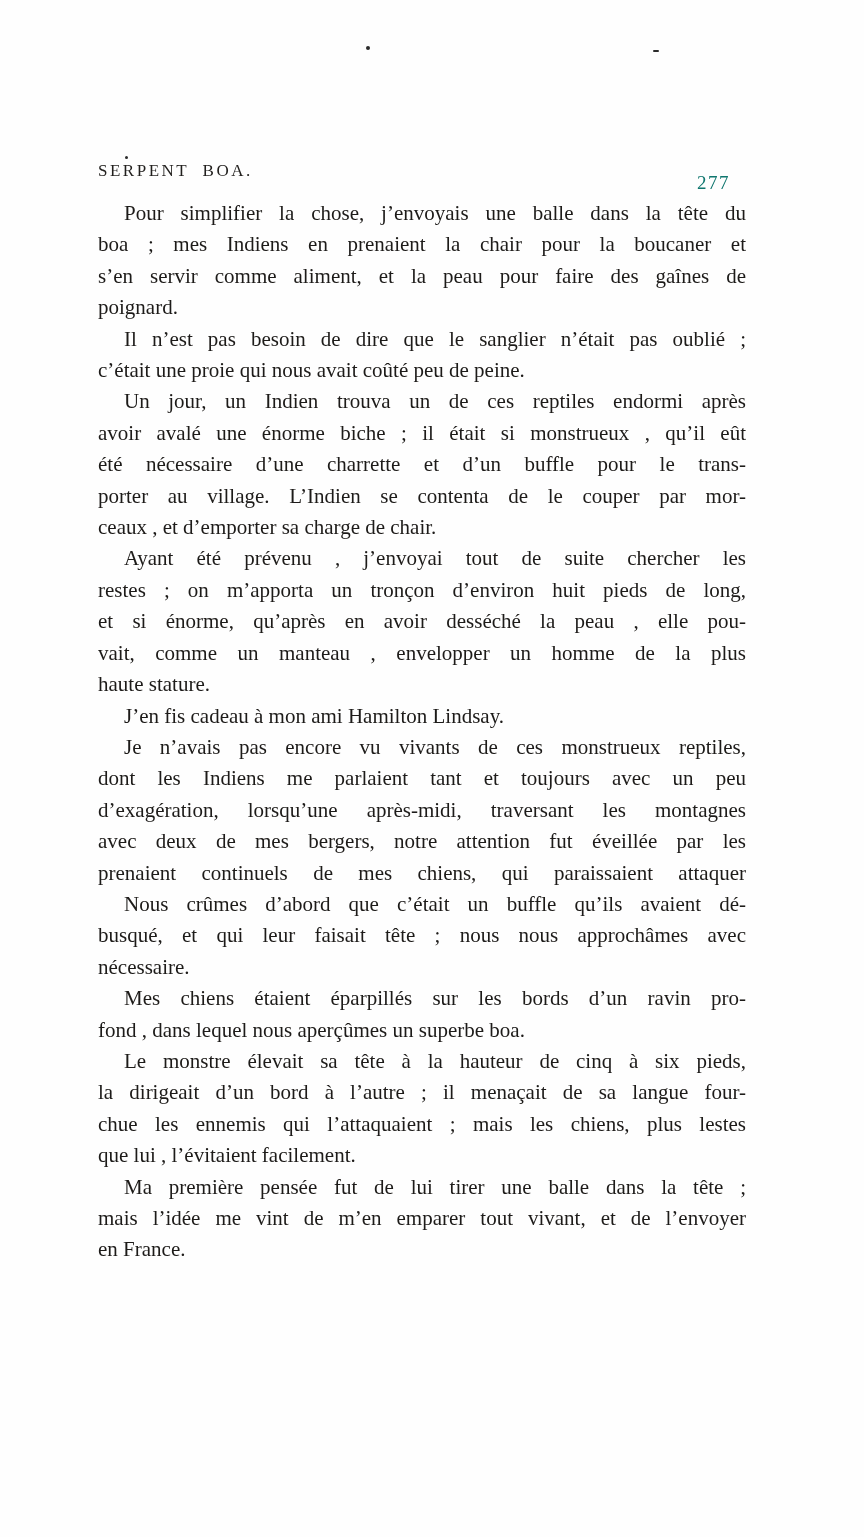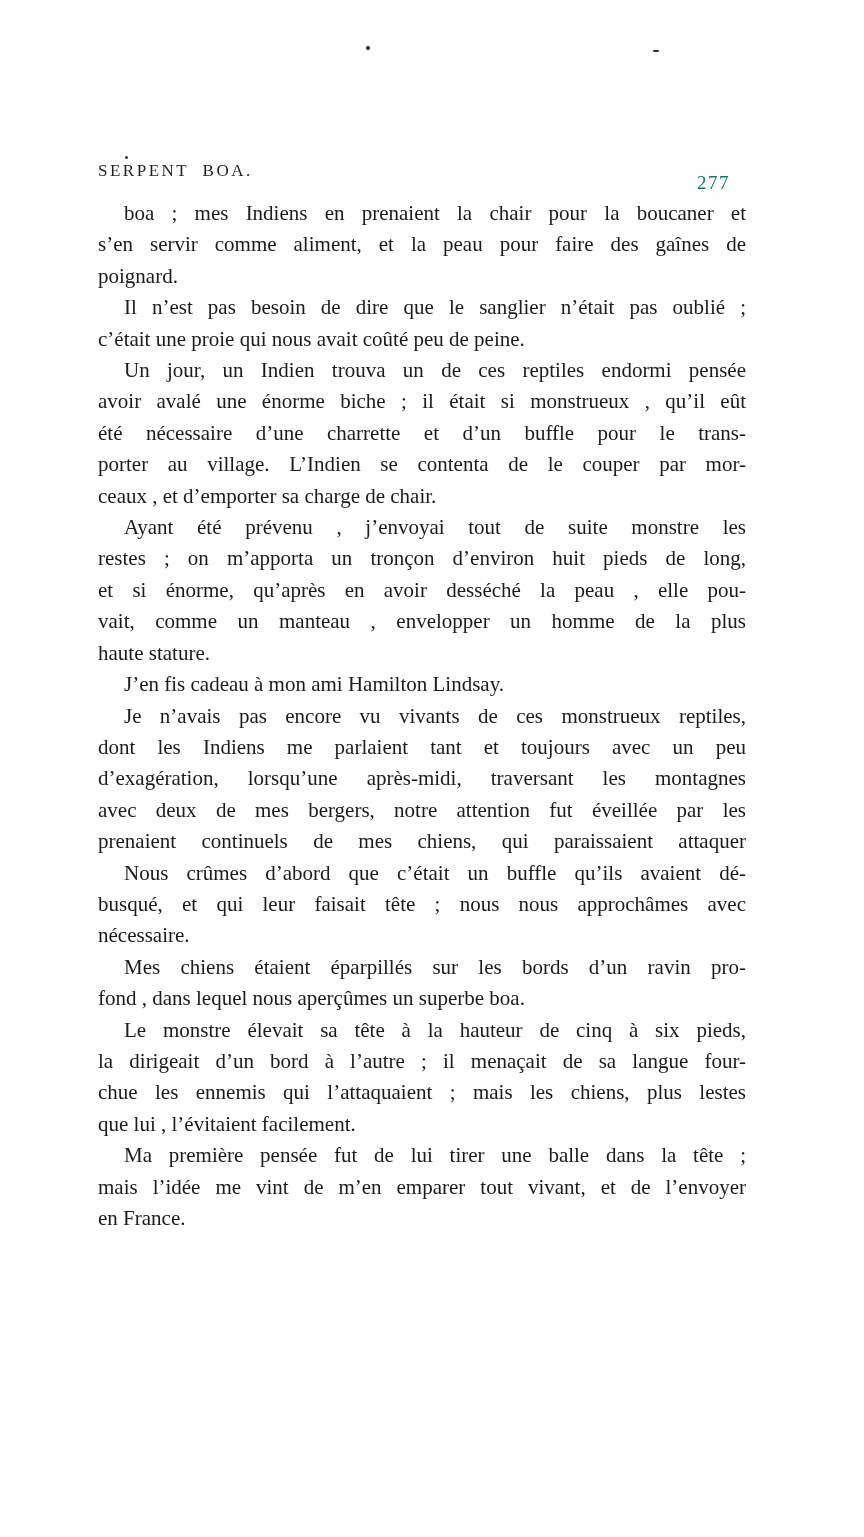--- a/index.html
+++ b/index.html
@@ -71,37 +71,38 @@
   <div class="speck speck-2"></div>
   <div class="speck speck-3"></div>
 
   <div class="content">
     <div class="running-header">
       <span class="running-title">SERPENT BOA.</span>
       <span class="pagenum">277</span>
     </div>
     <div class="text-block">
         <div class="para">
+          <div class="line">Pour simplifier la chose, j’envoyais une balle dans la tête du</div>
           <div class="line">boa ; mes Indiens en prenaient la chair pour la boucaner et</div>
           <div class="line">s’en servir comme aliment, et la peau pour faire des gaînes de</div>
           <div class="line lastline">poignard.</div>
         </div>
         <div class="para">
           <div class="line">Il n’est pas besoin de dire que le sanglier n’était pas oublié ;</div>
           <div class="line lastline">c’était une proie qui nous avait coûté peu de peine.</div>
         </div>
         <div class="para">
-          <div class="line">Un jour, un Indien trouva un de ces reptiles endormi pensée</div>
+          <div class="line">Un jour, un Indien trouva un de ces reptiles endormi après</div>
           <div class="line">avoir avalé une énorme biche ; il était si monstrueux , qu’il eût</div>
           <div class="line">été nécessaire d’une charrette et d’un buffle pour le trans-</div>
           <div class="line">porter au village. L’Indien se contenta de le couper par mor-</div>
           <div class="line lastline">ceaux , et d’emporter sa charge de chair.</div>
         </div>
         <div class="para">
-          <div class="line">Ayant été prévenu , j’envoyai tout de suite monstre les</div>
+          <div class="line">Ayant été prévenu , j’envoyai tout de suite chercher les</div>
           <div class="line">restes ; on m’apporta un tronçon d’environ huit pieds de long,</div>
           <div class="line">et si énorme, qu’après en avoir desséché la peau , elle pou-</div>
           <div class="line">vait, comme un manteau , envelopper un homme de la plus</div>
           <div class="line lastline">haute stature.</div>
         </div>
         <div class="para">
           <div class="line lastline">J’en fis cadeau à mon ami Hamilton Lindsay.</div>
         </div>
         <div class="para">
           <div class="line">Je n’avais pas encore vu vivants de ces monstrueux reptiles,</div>

